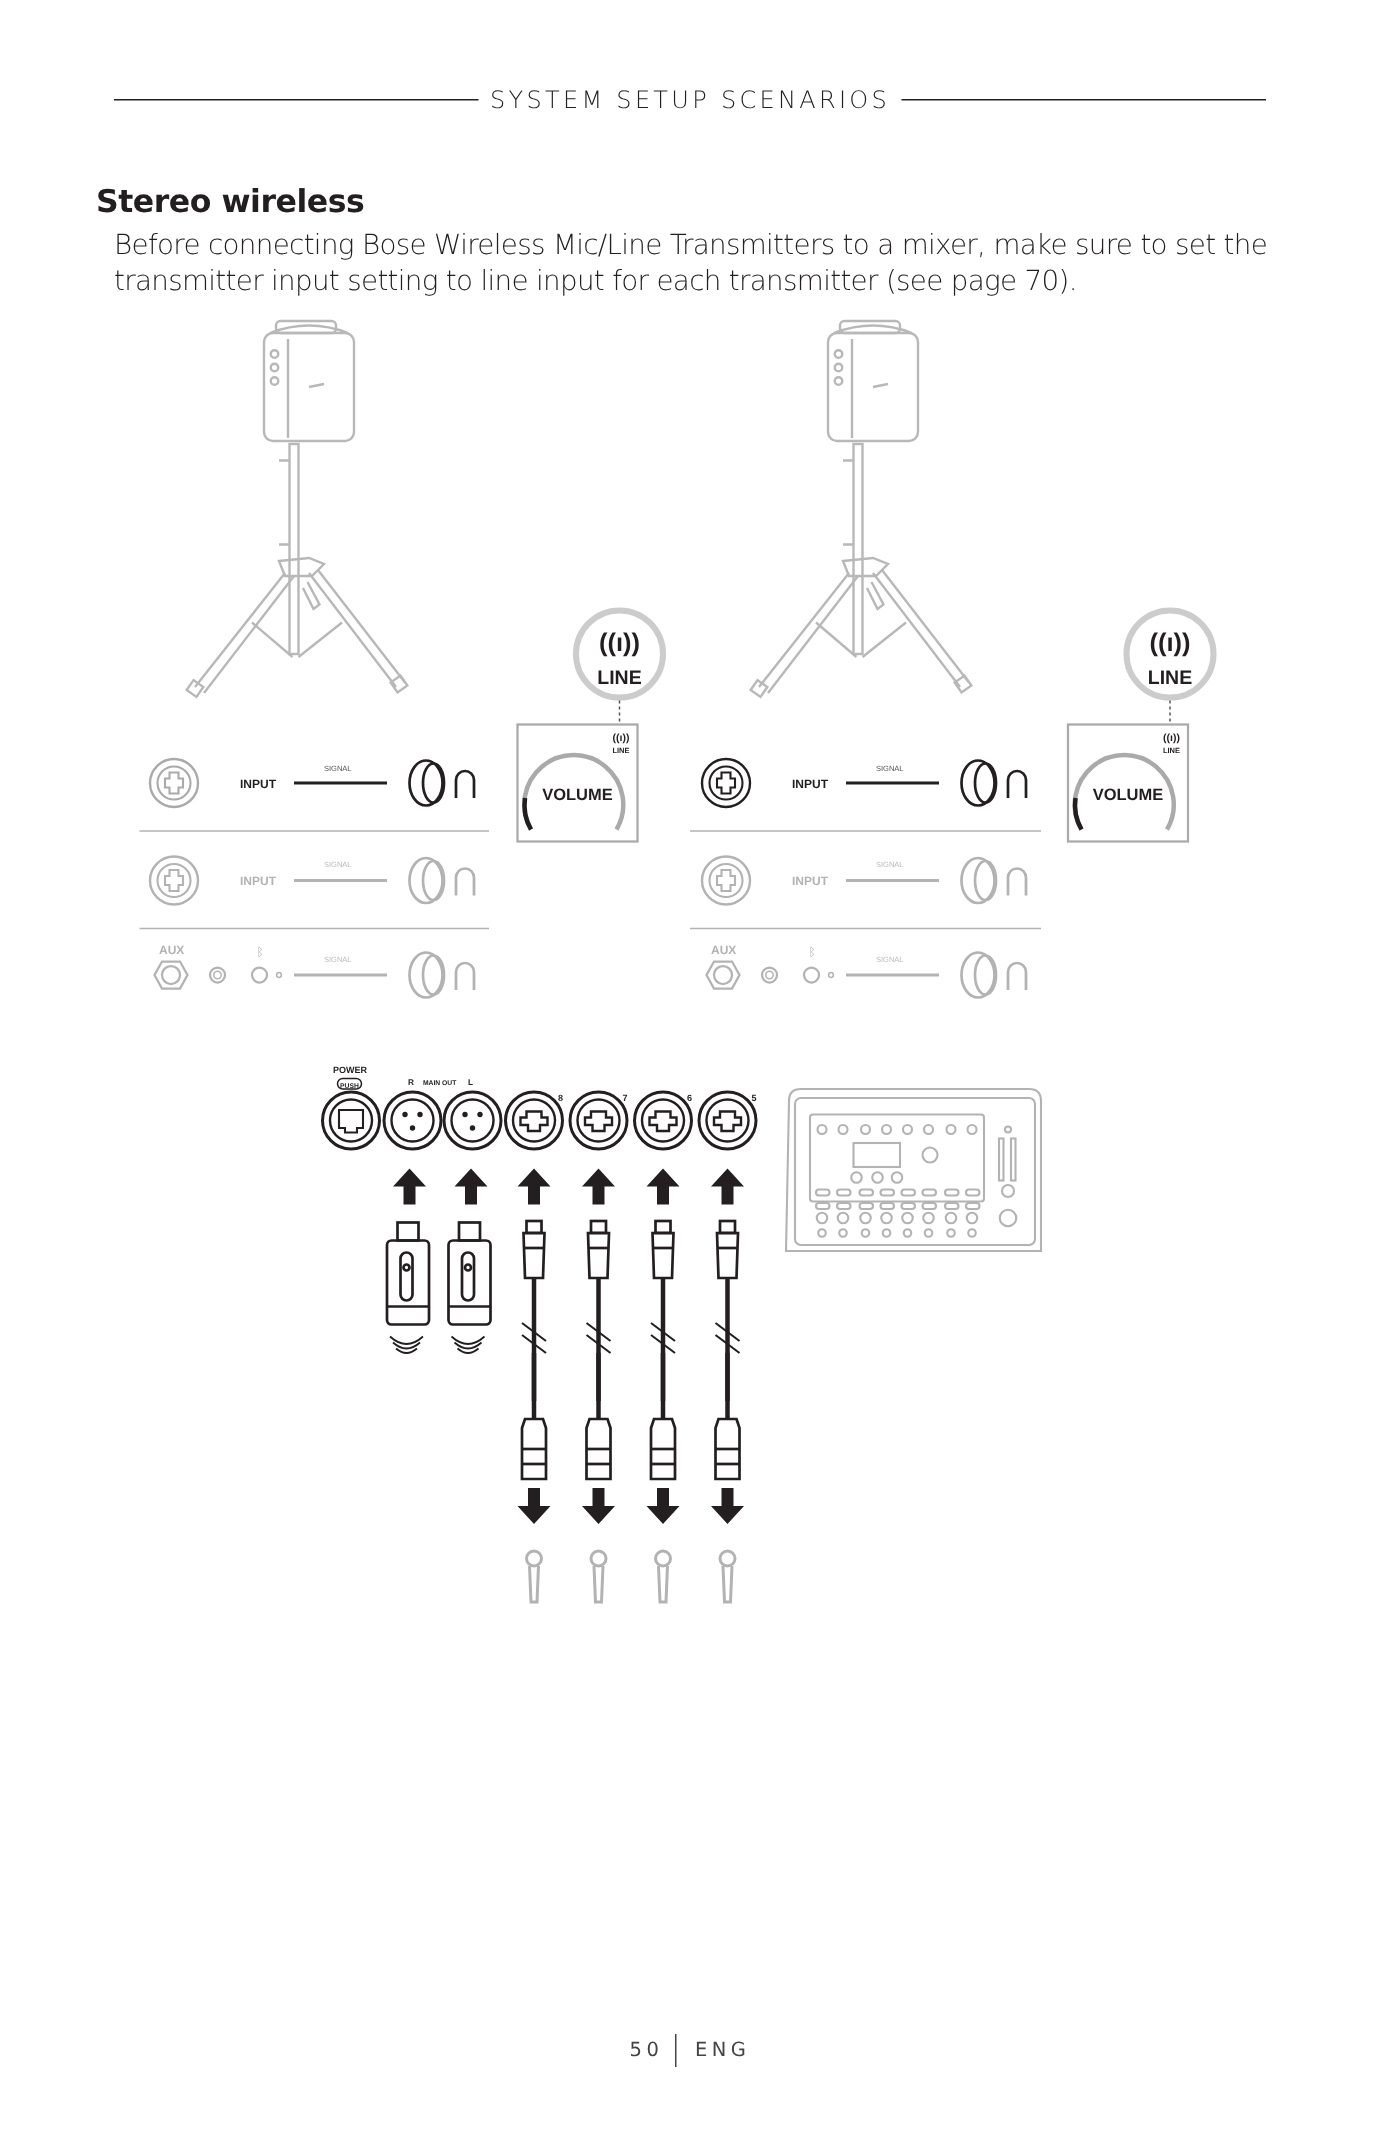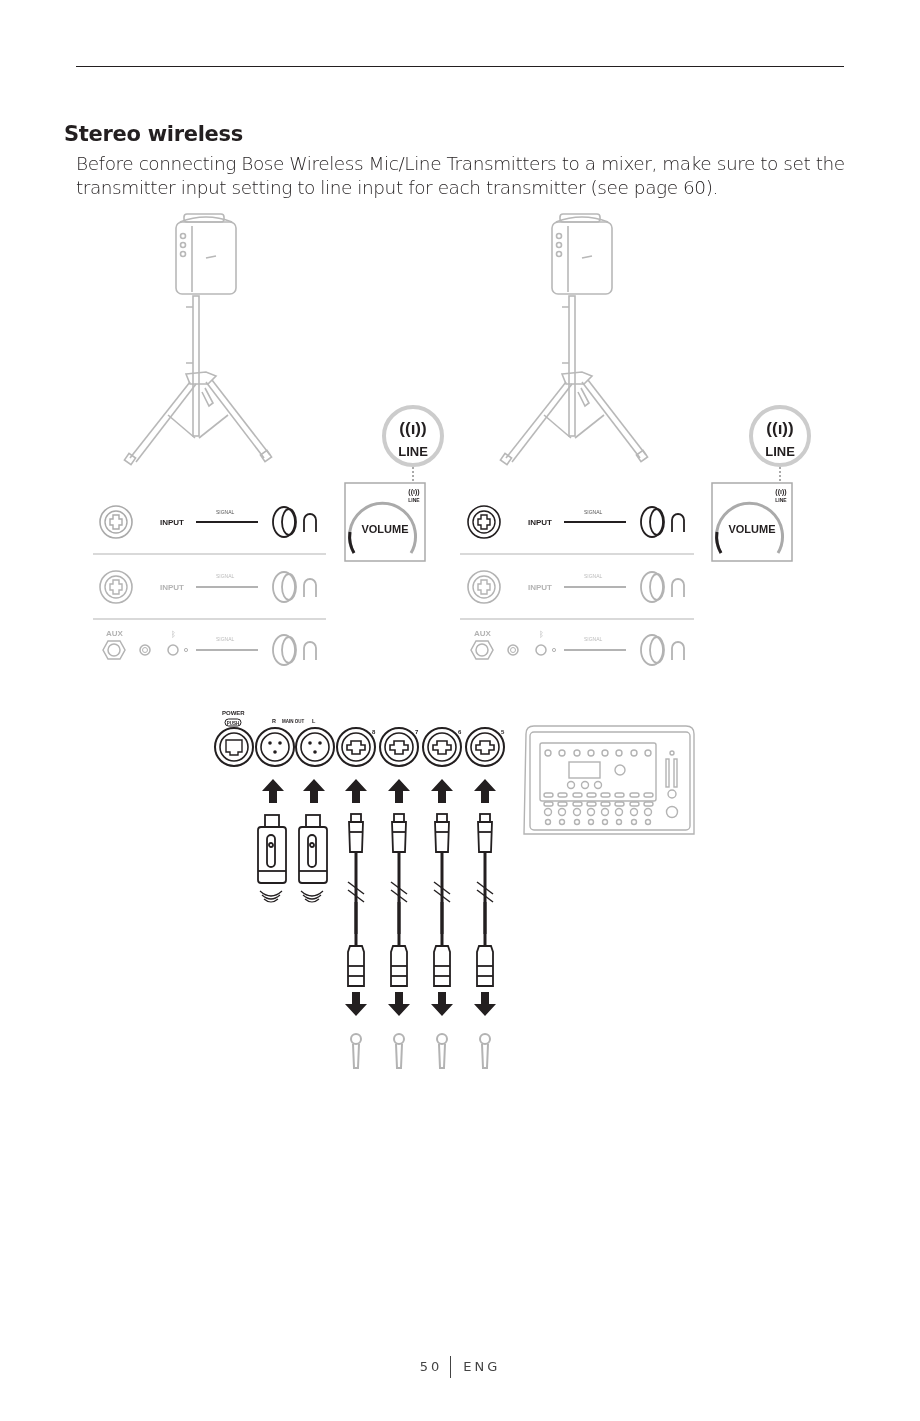--- a/index.html
+++ b/index.html
@@ -12,25 +12,26 @@
   .diagram { position:absolute; left:0; top:0; }
   .footer { position:absolute; top:1356px; left:0; width:920px; text-align:center; font-family:"DejaVu Sans", sans-serif; font-size:13px; letter-spacing:3px; color:#444; }
   .footer .sep { display:inline-block; width:1px; height:22px; background:#444; vertical-align:middle; margin:0 12px 0 8px; }
   svg text { font-family:"Liberation Sans", sans-serif; }
 </style>
 </head>
 <body>
 
 <div class="header">
   <div class="rule"></div>
+  <div class="title">SYSTEM SETUP SCENARIOS</div>
   <div class="rule"></div>
 </div>
 
 <div class="h2">Stereo wireless</div>
-<div class="para">Before connecting Bose Wireless Mic/Line Transmitters to a mixer, make sure to set the transmitter input setting to line input for each transmitter (see page 60).</div>
+<div class="para">Before connecting Bose Wireless Mic/Line Transmitters to a mixer, make sure to set the transmitter input setting to line input for each transmitter (see page 70).</div>
 
 <svg class="diagram" width="920" height="1421" viewBox="0 0 920 1421">
   <defs>
 
     <g id="speaker-stand" fill="none" stroke="#b8b8b8" stroke-width="1.6">
       <rect x="176" y="222" width="60" height="72" rx="6"></rect>
       <path d="M180 222 q26 -10 52 0"></path>
       <rect x="184" y="214" width="40" height="8" rx="3"></rect>
       <line x1="192" y1="226" x2="192" y2="292"></line>
       <circle cx="183" cy="236" r="2.5"></circle>

